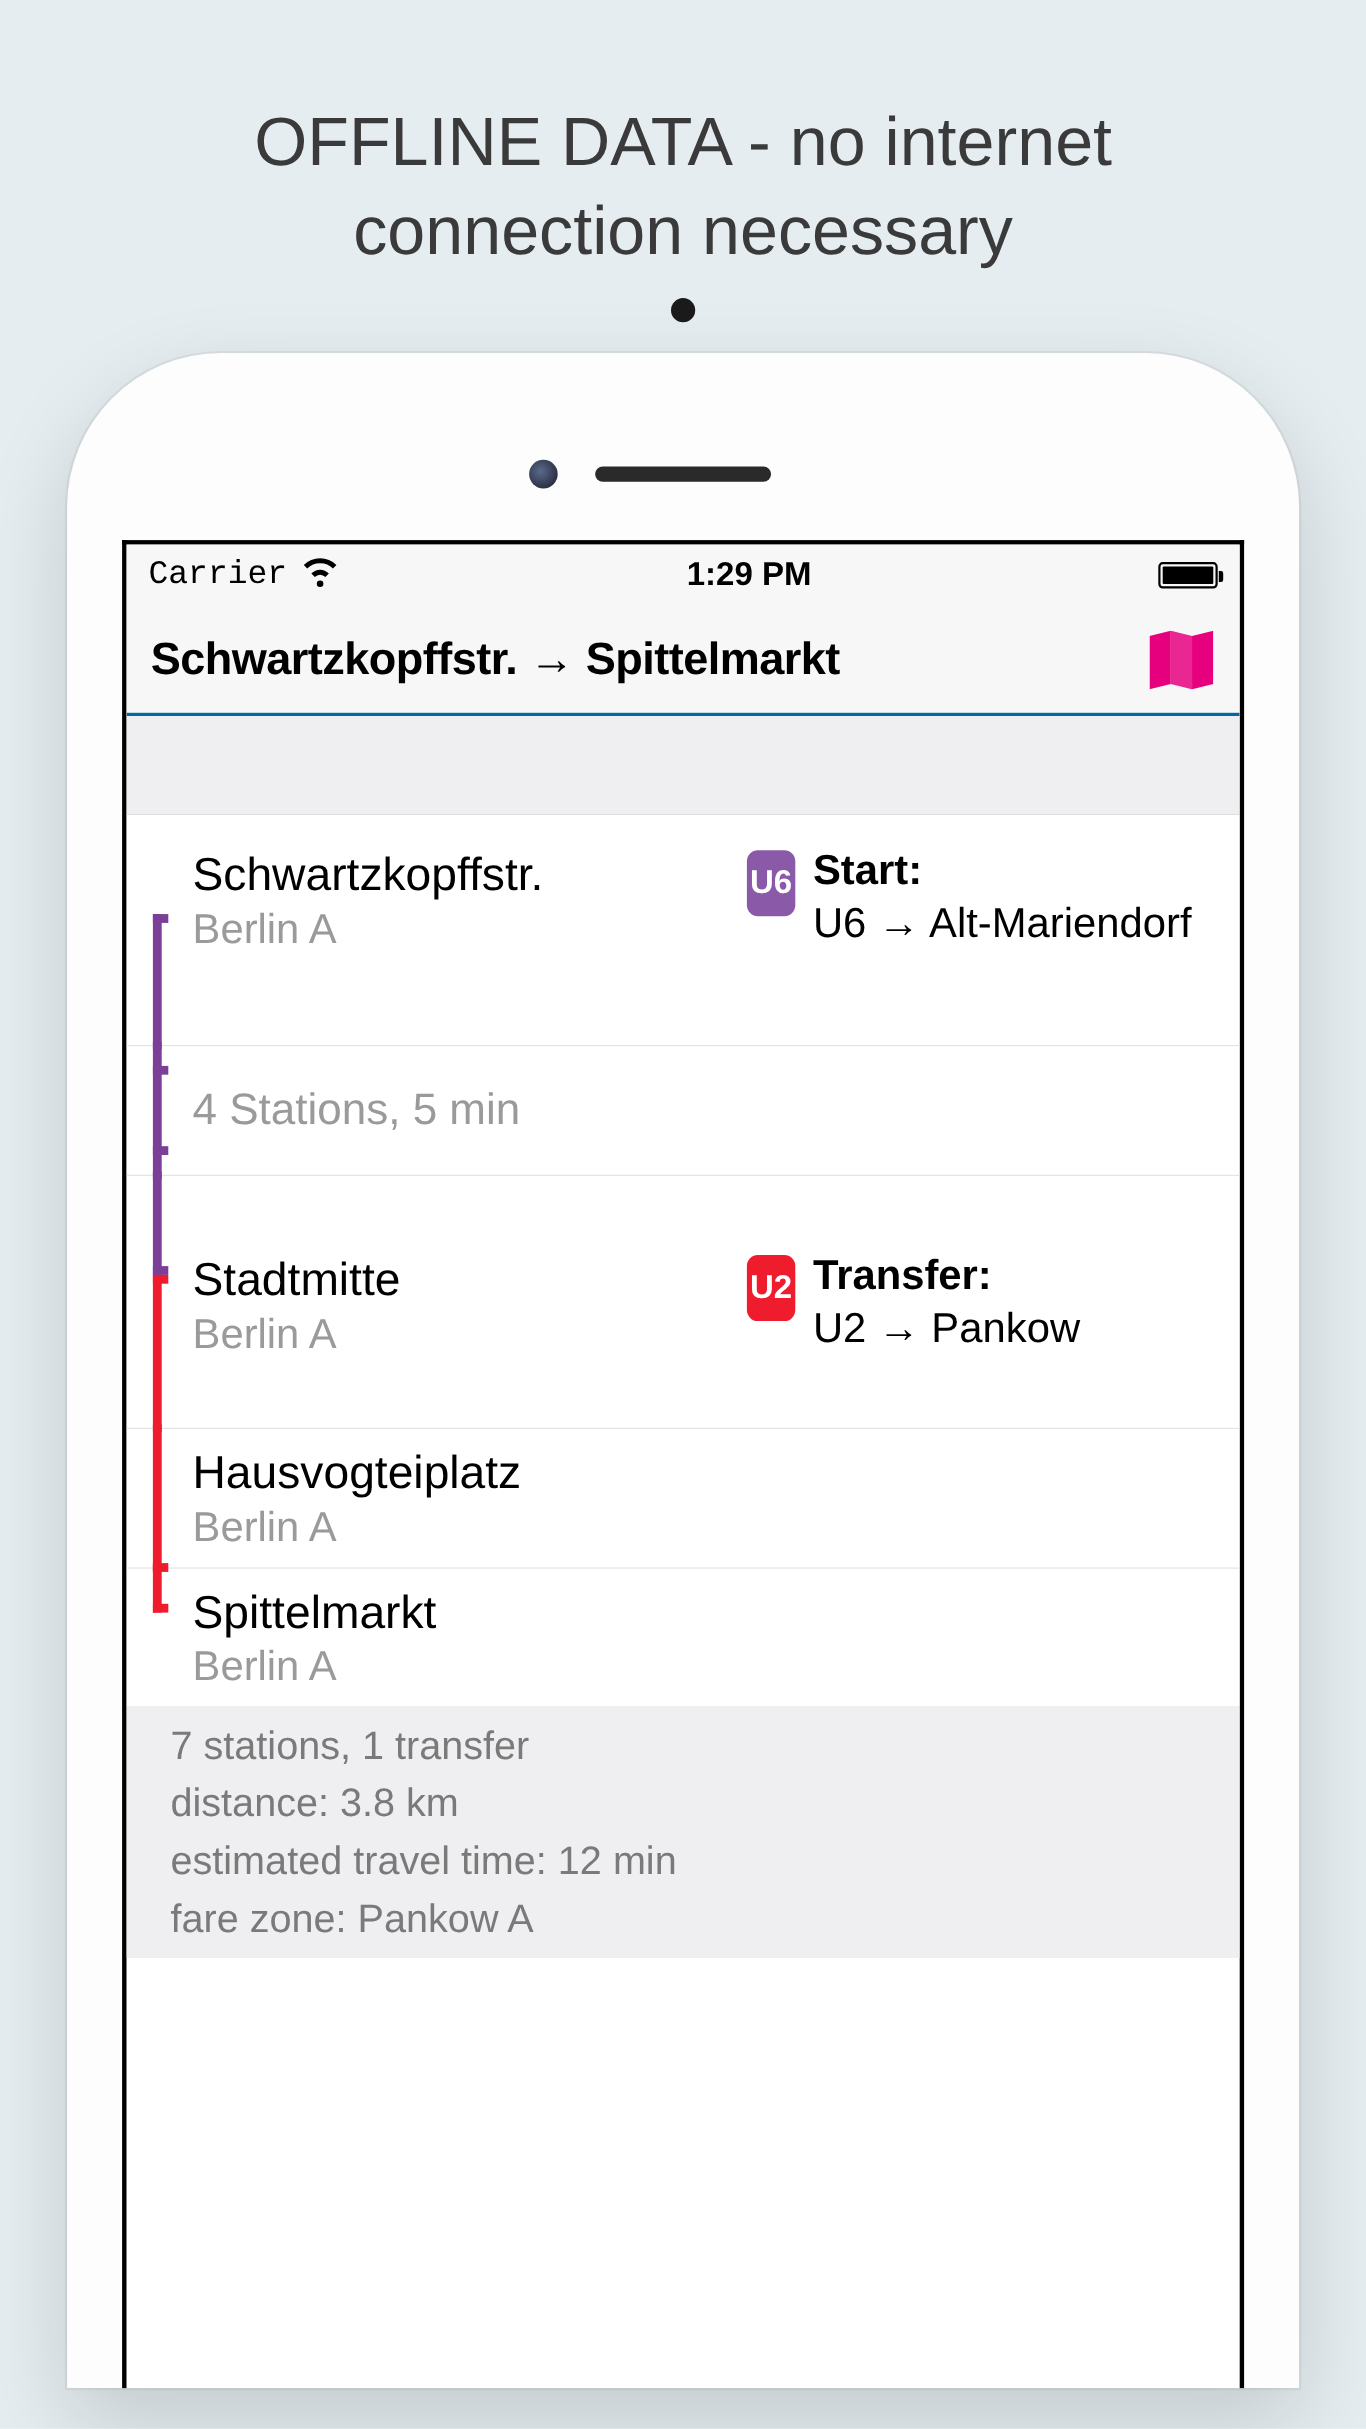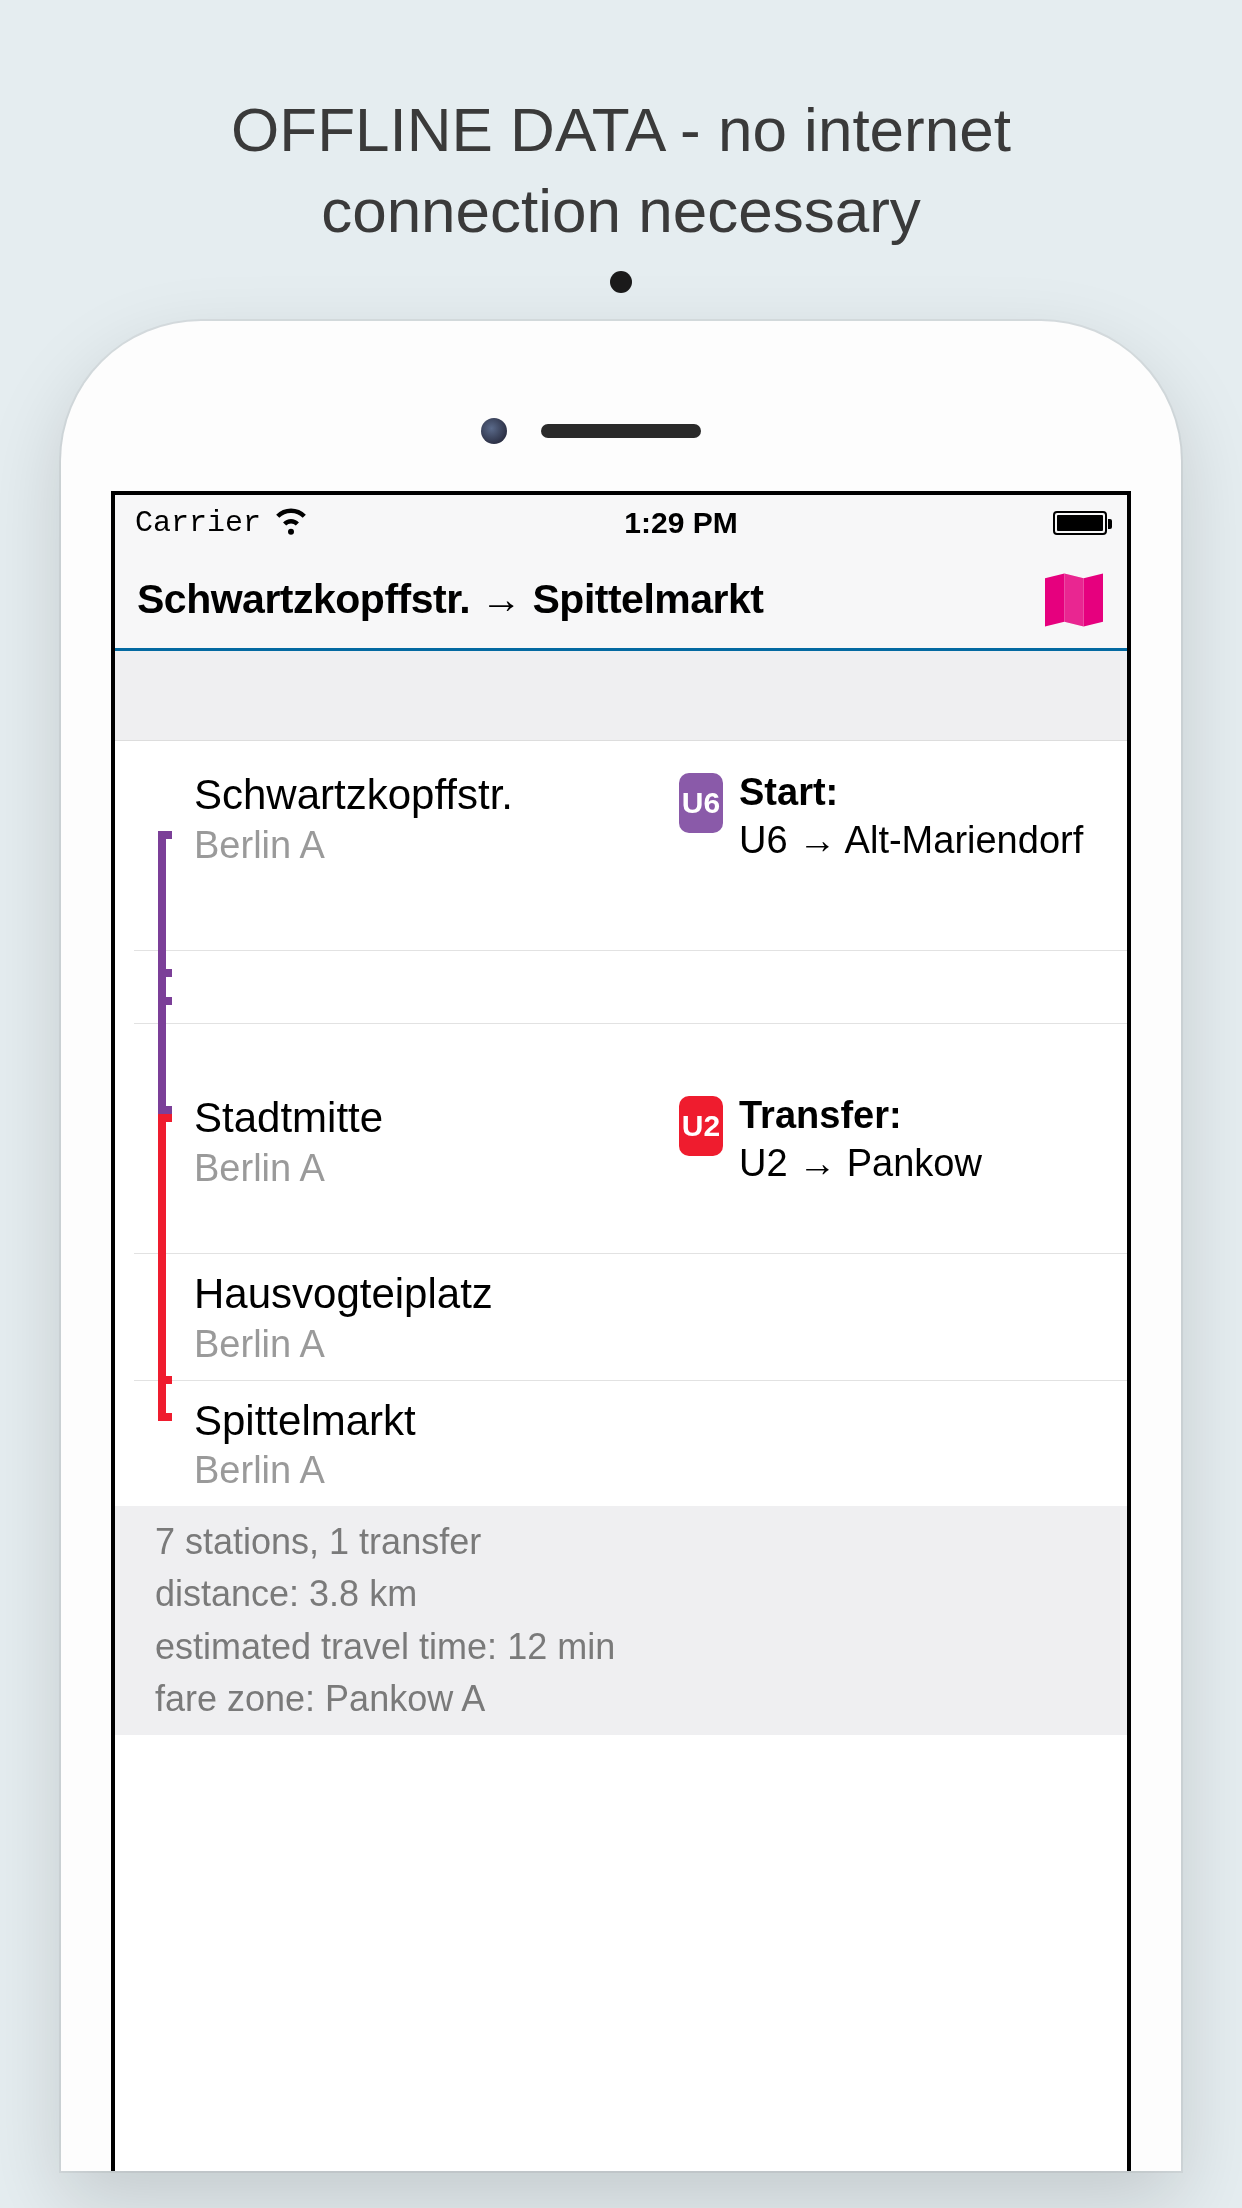--- a/index.html
+++ b/index.html
@@ -92,21 +92,21 @@
     color: #000;
     letter-spacing: -0.5px;
   }
   .map-button { width: 70px; height: 70px; display: flex; align-items: center; justify-content: center; }
   .map-button svg { width: 58px; height: 54px; }
   .gray-strip {
     height: 90px;
     background: #efeff1;
     border-bottom: 1px solid #ddd;
   }
-  .route-list { background: #fff; margin-left: 19px; }
+  .route-list { background: #fff; }
   .row {
     position: relative;
     border-bottom: 1px solid #e2e2e2;
     padding: 28px 28px 28px 60px;
     display: flex;
     align-items: flex-start;
     gap: 20px;
   }
   .row.tight { padding-top: 14px; padding-bottom: 14px; }
   .line-bracket {
@@ -226,20 +226,21 @@
             <b>Start:</b><br>
             <span>U6 → Alt-Mariendorf</span>
           </div>
         </div>
       </div>
 
       <div class="segment-info">
         <div class="line-bracket" style="top:-4px; bottom:-4px; border-color:#7b3f98; border-top:none; border-bottom:none; border-left-width:8px;"></div>
         <div style="position:absolute; left:24px; top:18px; width:14px; height:8px; background:#7b3f98;"></div>
         <div style="position:absolute; left:24px; bottom:18px; width:14px; height:8px; background:#7b3f98;"></div>
+        <span>4 Stations, 5 min</span>
       </div>
 
       <div class="row" style="min-height:230px">
         <div style="position:absolute; left:24px; top:-4px; width:14px; height:94px; border-left:8px solid #7b3f98; border-bottom:8px solid #7b3f98;"></div>
         <div style="position:absolute; left:24px; top:90px; bottom:-4px; width:14px; border-left:8px solid #ef1c2e; border-top:8px solid #ef1c2e;"></div>
         <div class="station-col" style="padding-top:40px">
           <div class="station-name">Stadtmitte</div>
           <div class="station-zone">Berlin A</div>
         </div>
         <div class="action-col" style="padding-top:40px">

